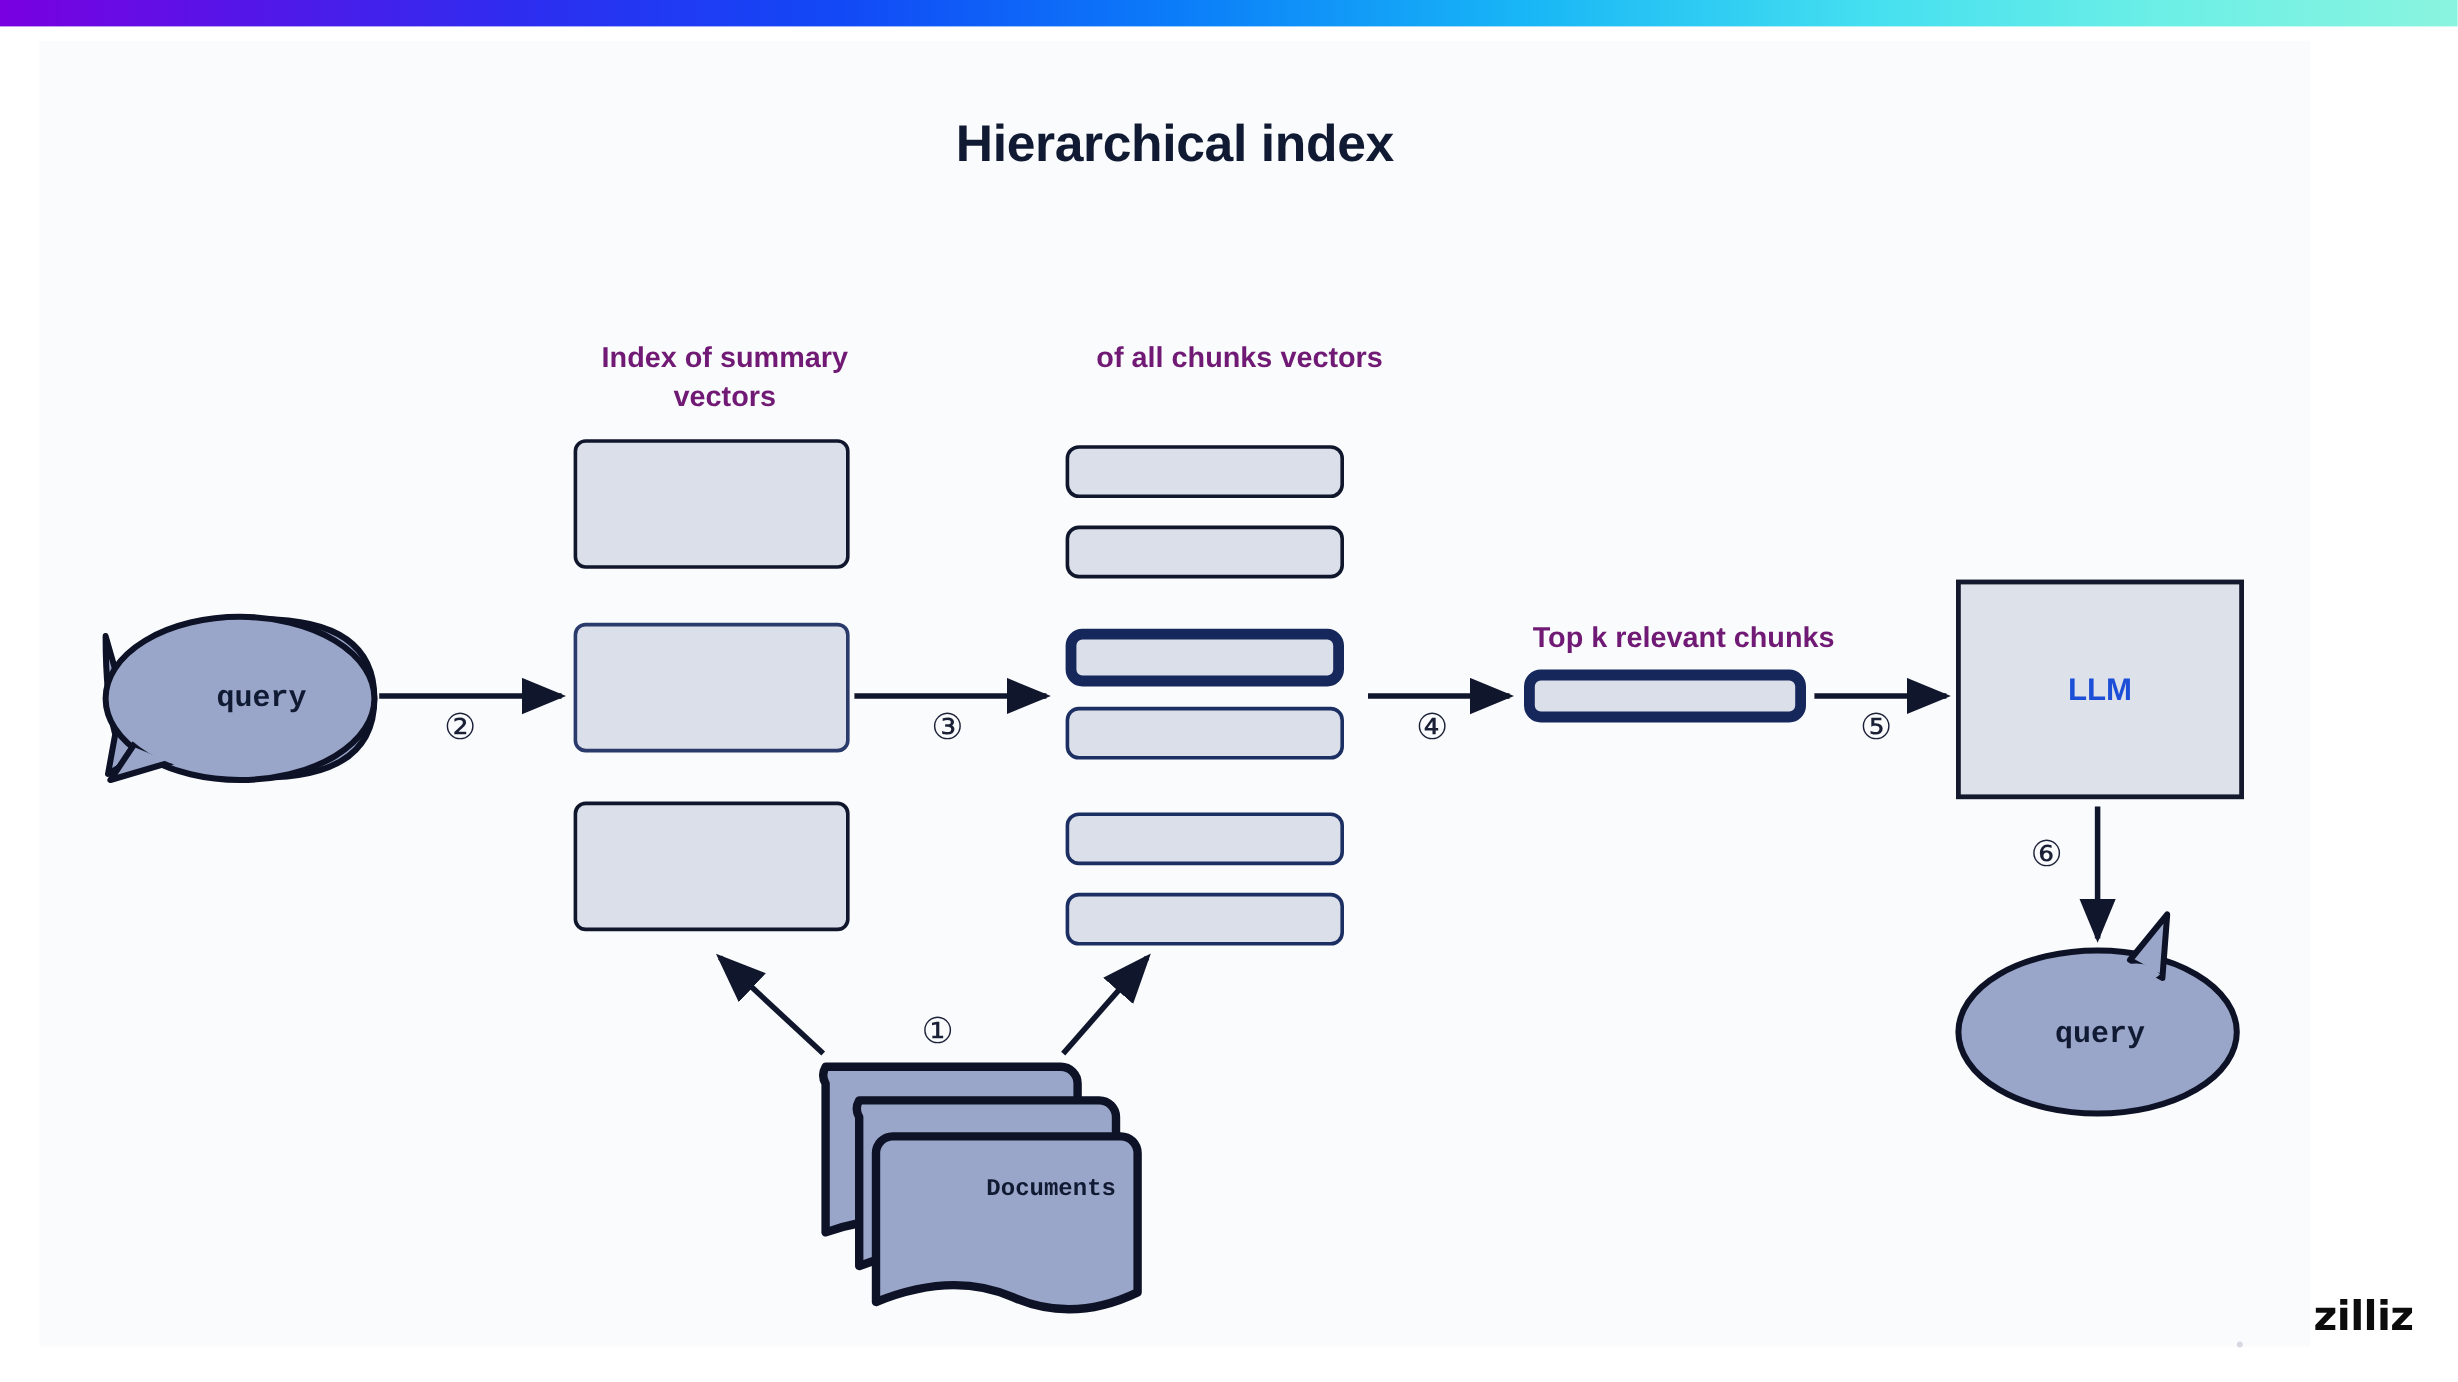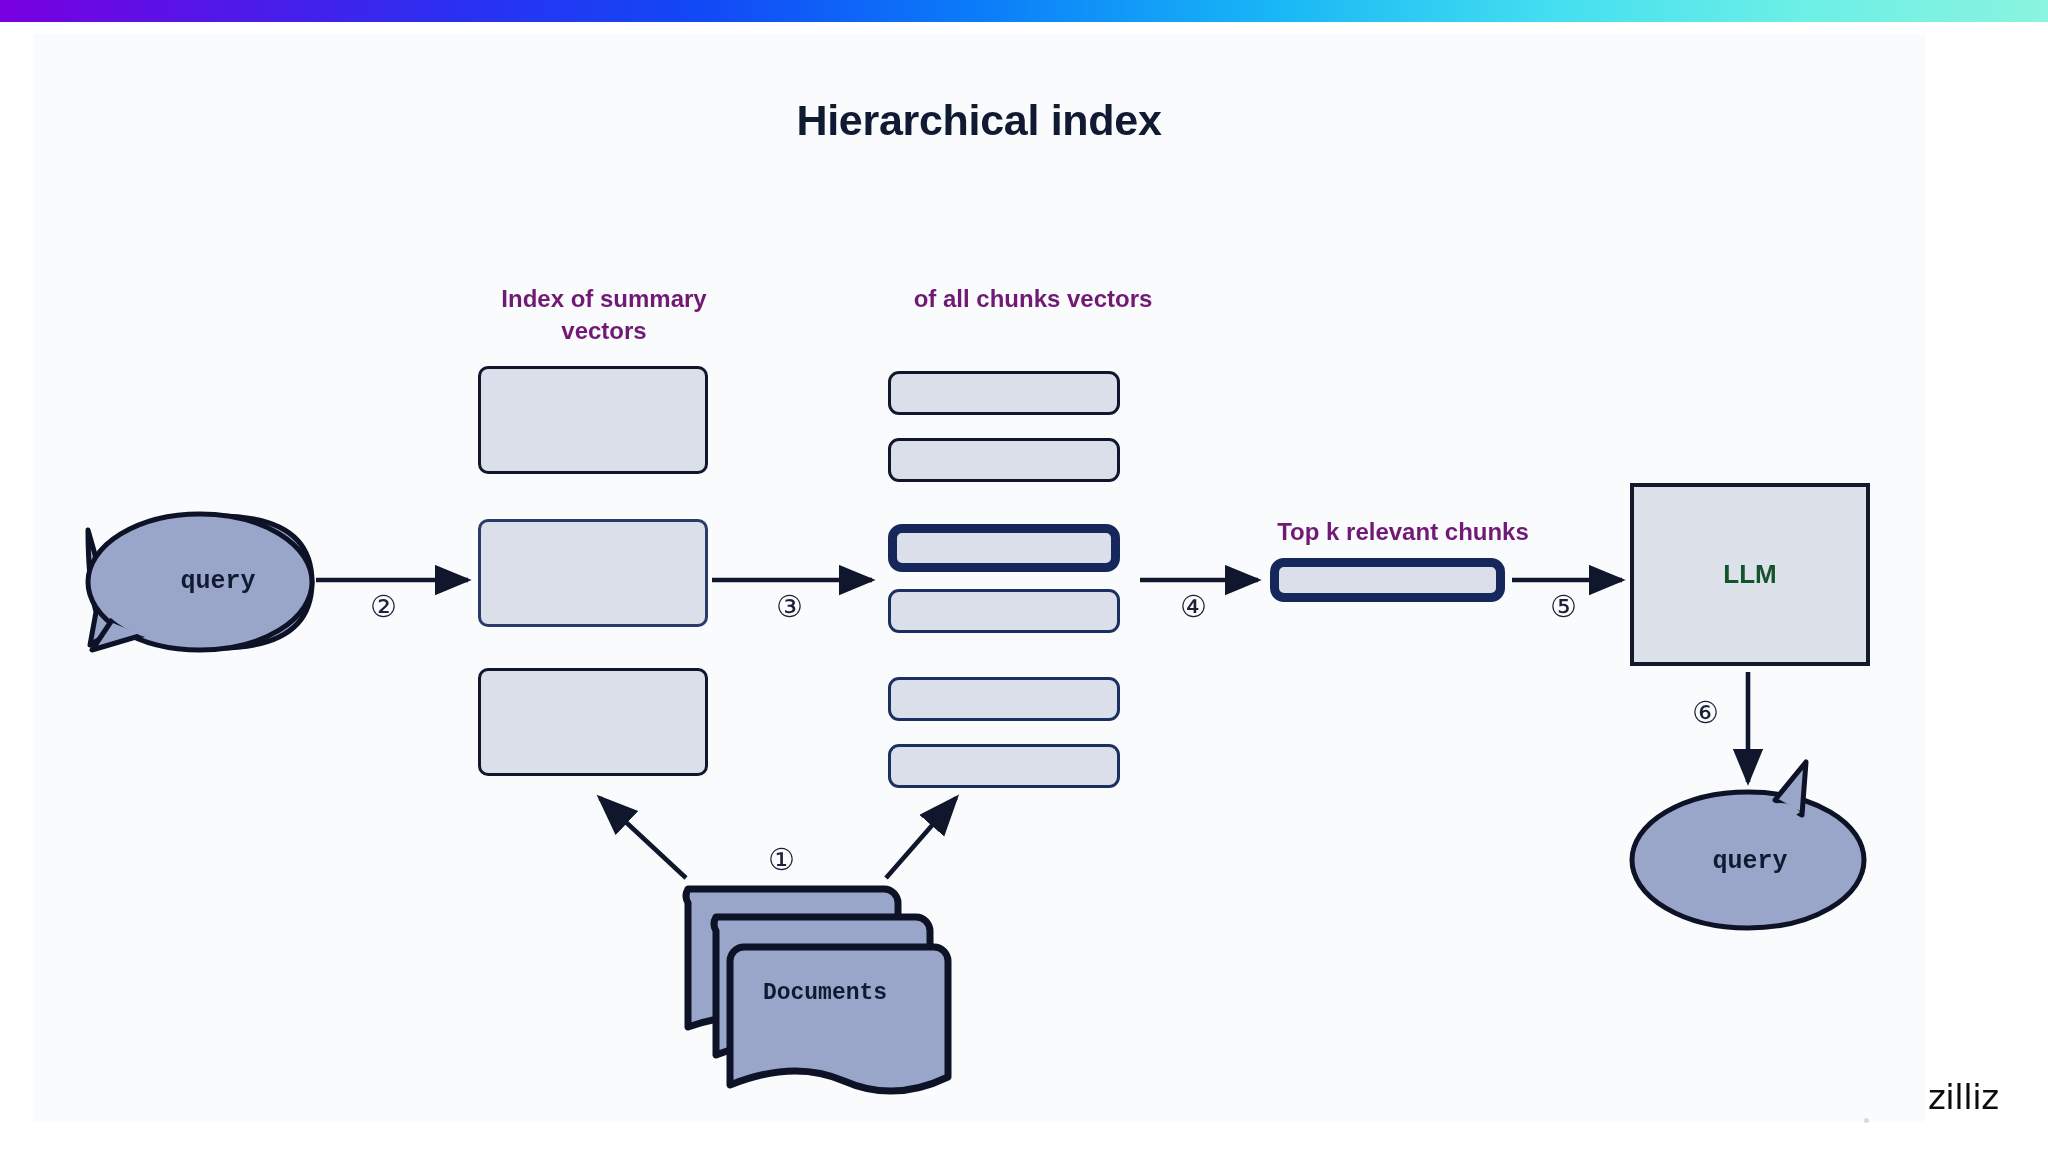--- a/index.html
+++ b/index.html
@@ -57,43 +57,43 @@
   .topkbox{
     position:absolute;left:1270px;top:558px;width:235px;height:44px;
     background:#dbdfe9;border:9px solid #16275c;border-radius:14px;
     box-sizing:border-box;
   }
 
   .llmbox{
     position:absolute;left:1630px;top:483px;width:240px;height:183px;
     background:#dde1e9;border:4px solid #14192e;box-sizing:border-box;
     display:flex;align-items:center;justify-content:center;
-    font-size:26px;font-weight:bold;color:#14532d;
+    font-size:26px;font-weight:bold;color:#1d4ed8;
   }
 
   .bubble-label{
     position:absolute;font-size:25px;font-weight:bold;color:#111a33;
     pointer-events:none;
     font-family:Liberation Mono, monospace;
   }
   #query-label{left:118px;top:567px;width:200px;text-align:center;}
   #answer-label{left:1640px;top:847px;width:220px;text-align:center;}
-  #docs-label{left:720px;top:980px;width:210px;text-align:center;font-size:23px;}
+  #docs-label{left:720px;top:980px;width:210px;text-align:right;font-size:20px;}
 
   .stepnum{
     position:absolute;font-size:30px;color:#1a2036;
     font-family:"DejaVu Sans", sans-serif;
     line-height:1;
   }
 
   svg.layer{position:absolute;left:0;top:0;width:2048px;height:1152px;overflow:visible;}
 
   .zilliz{
     position:absolute;left:1928px;top:1077px;
-    font-size:34px;font-weight:normal;color:#0c0c0c;
+    font-size:34px;font-weight:bold;color:#0c0c0c;
     letter-spacing:-0.5px;
     font-family:"DejaVu Sans", sans-serif;
   }
   .zdot{position:absolute;left:1864px;top:1118px;width:5px;height:5px;background:#d8d8e2;border-radius:50%;}
 </style>
 </head>
 <body>
 
 <div id="stage">
 

